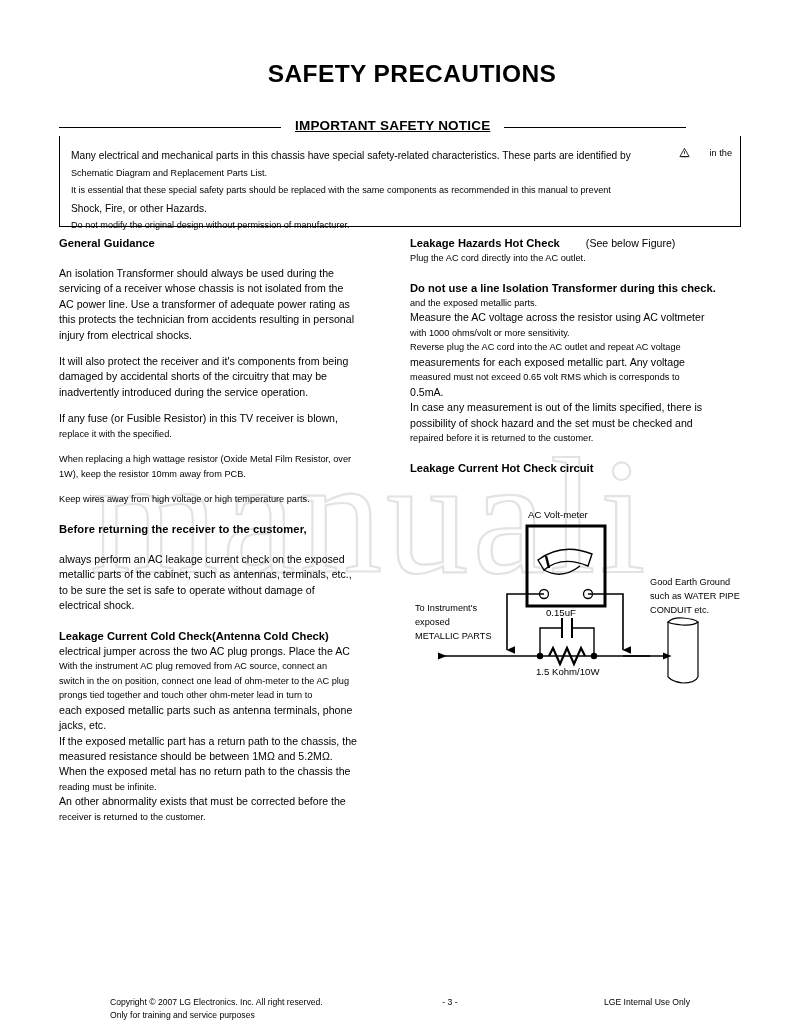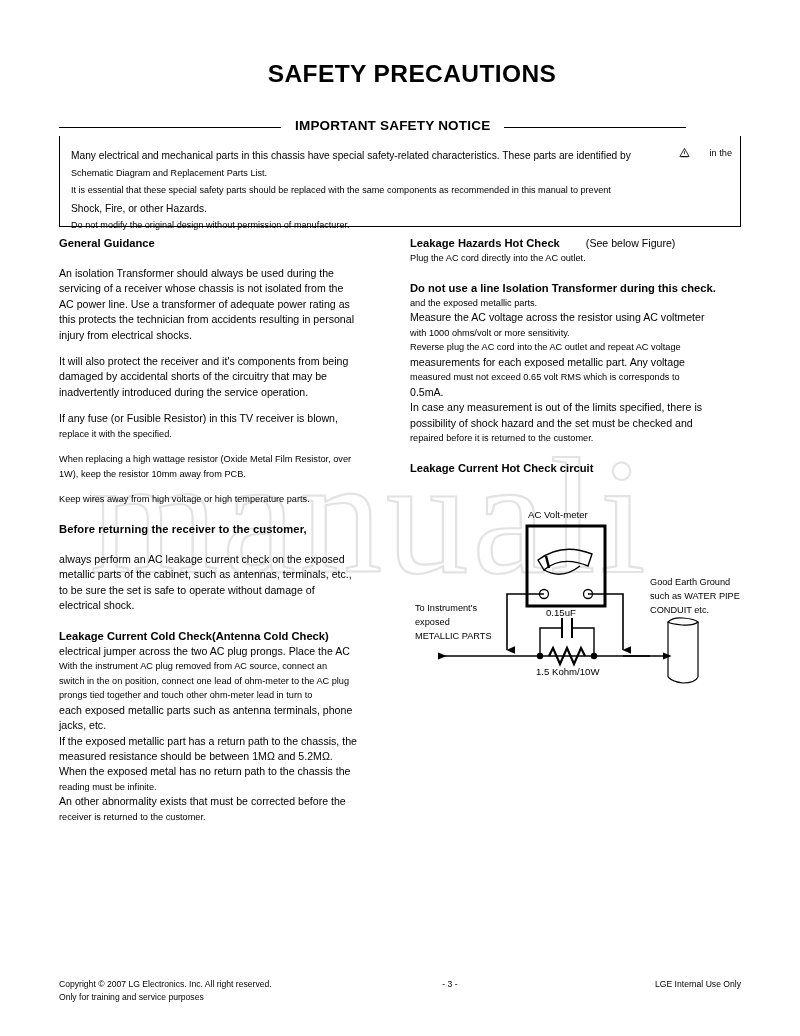--- a/index.html
+++ b/index.html
@@ -75,20 +75,21 @@
   #notice-legend-row .rule-left  { width: 222px; }
   #notice-legend-row .rule-right { width: 182px; }
   #notice-legend {
     font-size: 13.5px;
     font-weight: bold;
     padding: 0 14px;
     white-space: nowrap;
     letter-spacing: 0.2px;
     position: relative;
     top: -2px;
+    text-decoration: underline;
   }
   #notice-box {
     border: 1px solid #000;
     border-top: none;
     height: 91px;
     padding: 11px 12px 0 11px;
     box-sizing: border-box;
     position: relative;
   }
   .notice-line {
@@ -166,21 +167,21 @@
   
   #footer {
     position: absolute;
     left: 59px;
     top: 978px;
     width: 682px;
     z-index: 2;
     font-size: 8.6px;
     line-height: 13px;
   }
-  #footer .row { display: flex; justify-content: space-between; align-items: flex-start; }
+  #footer .row { display: flex; justify-content: center; align-items: flex-start; margin-top: 18px; }
   #footer .left  { text-align: left;  width: 300px; }
   #footer .center{ text-align: center; width: 80px; }
   #footer .right { text-align: right; width: 200px; }
 </style>
 </head>
 <body>
 
 <div id="page">
 
   <svg id="watermark" viewBox="0 0 800 170">

